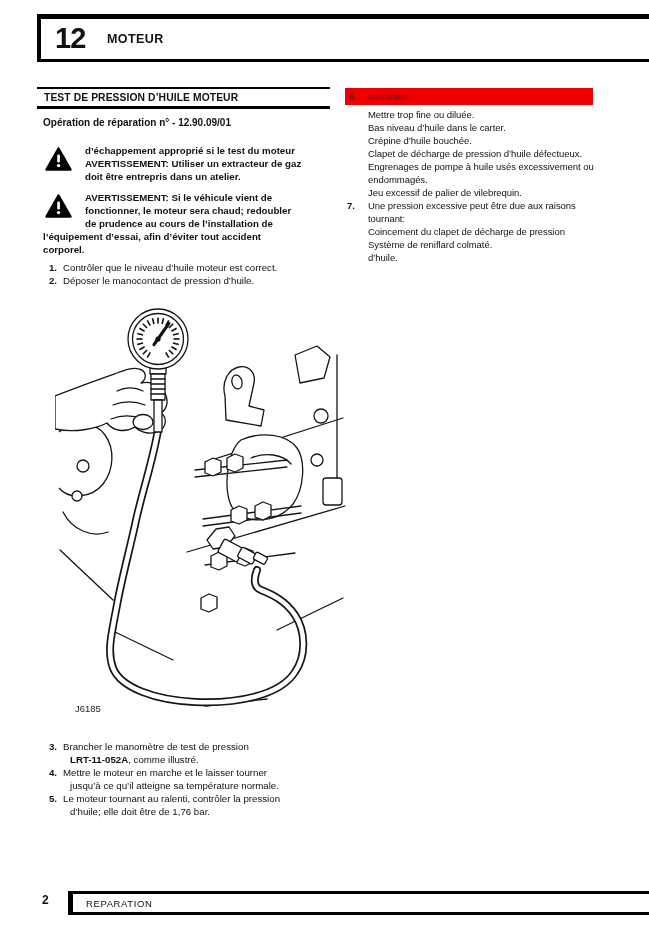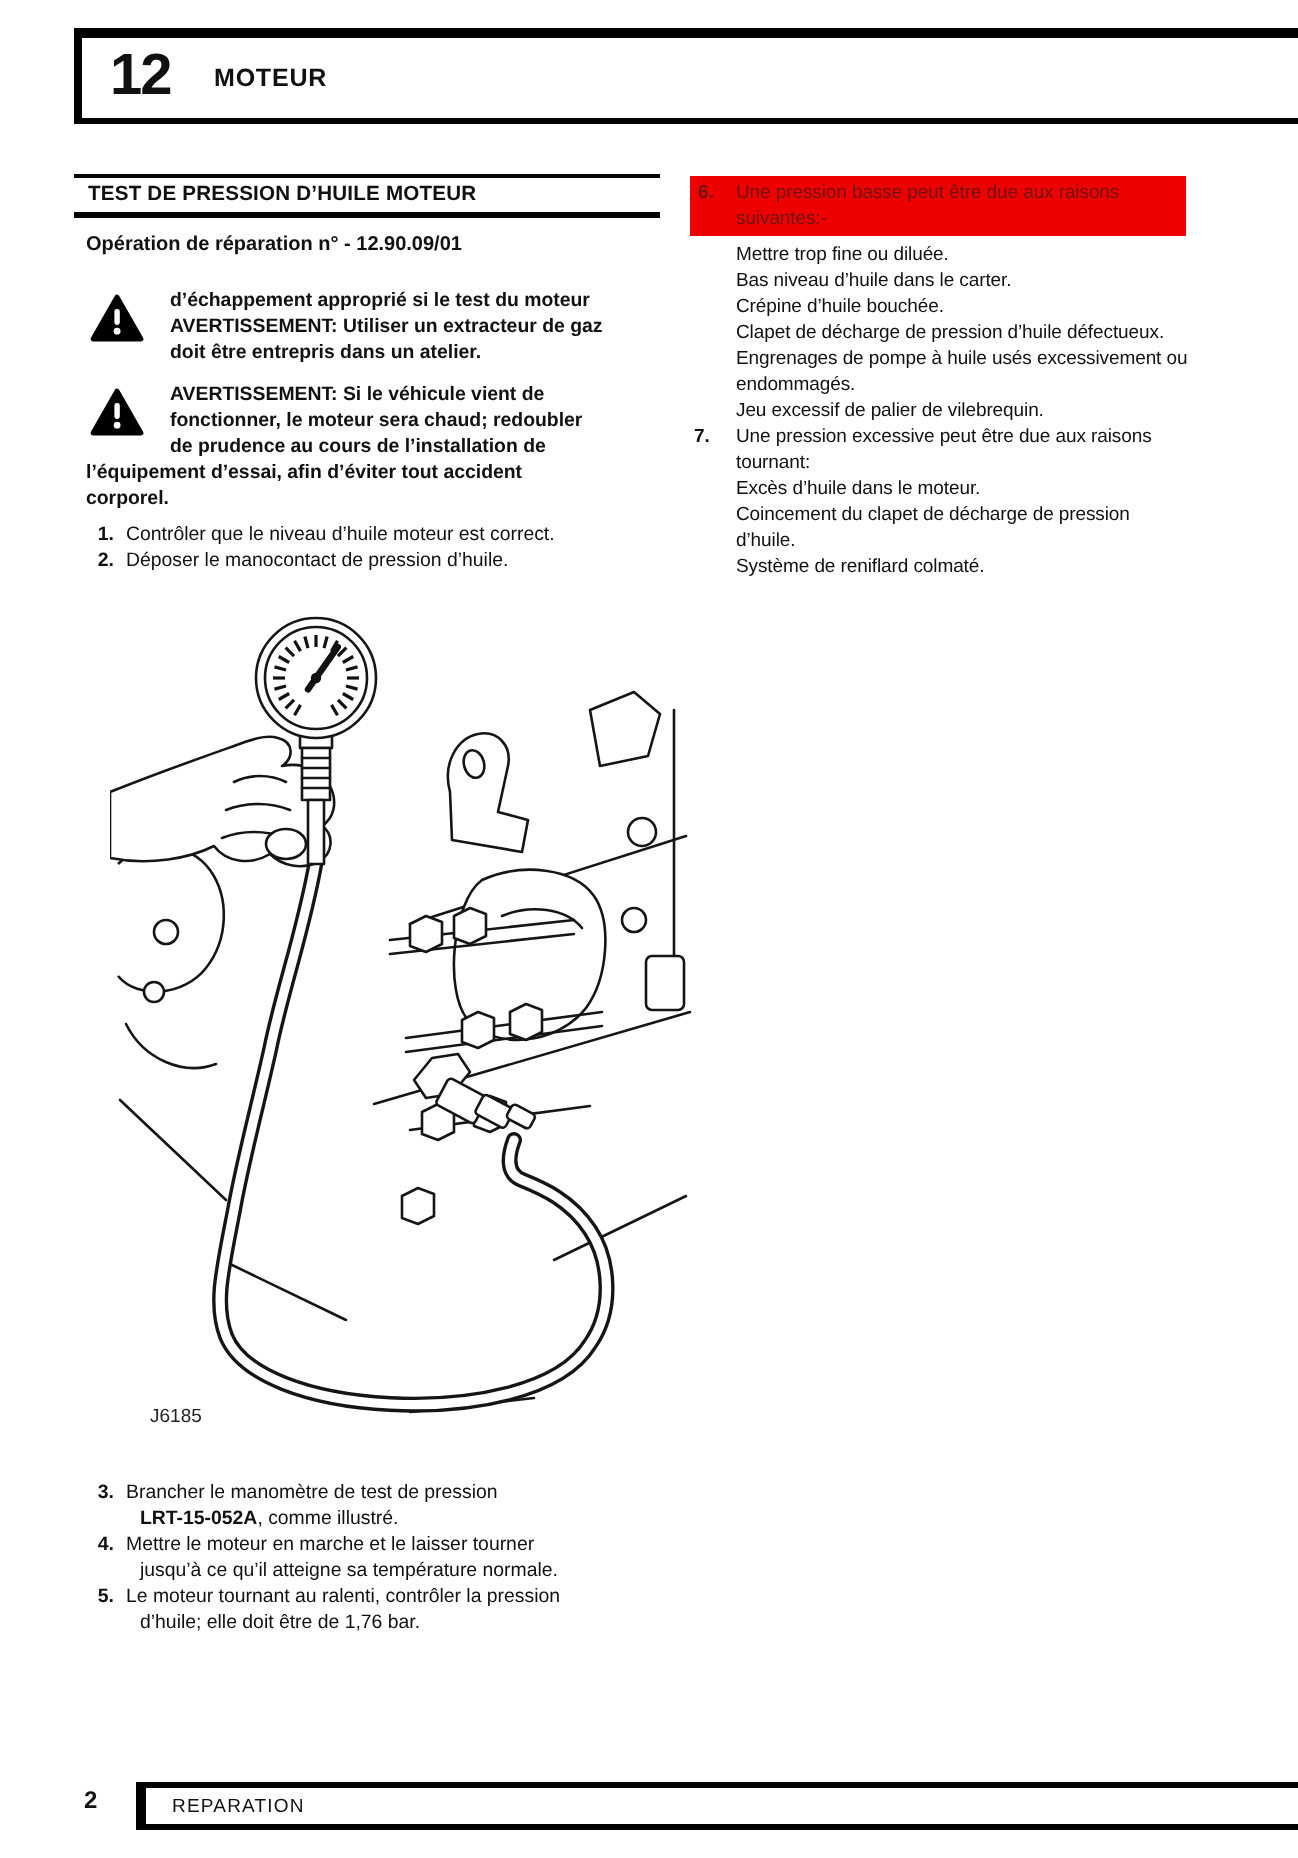--- a/index.html
+++ b/index.html
@@ -196,48 +196,46 @@
         </g>
     <line x1="99" y1="44.7" x2="113.9" y2="23.4" stroke="#111" stroke-width="3.2" stroke-linecap="round"></line>
     <circle cx="103" cy="39" r="2.6" fill="#111"></circle>
   </g>
 </svg>
 </div>
 <div class="abs figure-label line" style="left:75px;top:703px;">J6185</div>
 
 <div class="abs step-row" style="left:43px;top:740px;">
   <div class="line"><span class="step-num">3.</span><span>Brancher le manomètre de test de pression</span></div>
-  <div class="line cont"><b>LRT-15-052A</b><span>, comme illustré.</span></div>
+  <div class="line cont"><b>LRT-11-052A</b><span>, comme illustré.</span></div>
   <div class="line"><span class="step-num">4.</span><span>Mettre le moteur en marche et le laisser tourner</span></div>
   <div class="line cont">jusqu’à ce qu’il atteigne sa température normale.</div>
   <div class="line"><span class="step-num">5.</span><span>Le moteur tournant au ralenti, contrôler la pression</span></div>
   <div class="line cont">d’huile; elle doit être de 1,76 bar.</div>
 </div>
 
 <div class="abs right-col">
   <div class="hl-block" style="position:relative;">
     <span class="num">6.</span>
-    <div class="rc-text line">Une pression basse peut être due aux raisons</div>
     <div class="rc-text line">suivantes:-</div>
   </div>
   <div style="height:3px;"></div>
   <div class="rc-cause line">Mettre trop fine ou diluée.</div>
   <div class="rc-cause line">Bas niveau d’huile dans le carter.</div>
   <div class="rc-cause line">Crépine d’huile bouchée.</div>
   <div class="rc-cause line">Clapet de décharge de pression d’huile défectueux.</div>
   <div class="rc-cause line">Engrenages de pompe à huile usés excessivement ou</div>
   <div class="rc-cause line">endommagés.</div>
   <div class="rc-cause line">Jeu excessif de palier de vilebrequin.</div>
   <div style="position:relative;">
     <span class="rc-num">7.</span>
     <div class="rc-text line">Une pression excessive peut être due aux raisons</div>
     <div class="rc-text line">tournant:</div>
   </div>
-  <div class="rc-cause line">Excès d’huile dans le moteur.</div>
   <div class="rc-cause line">Coincement du clapet de décharge de pression</div>
+  <div class="rc-cause line">Système de reniflard colmaté.</div>
   <div class="rc-cause line">d’huile.</div>
-  <div class="rc-cause line">Système de reniflard colmaté.</div>
 </div>
 
 <div class="abs page-num">2</div>
 <div class="abs footer-box">
   <div class="abs footer-label line">REPARATION</div>
 </div>
 
 </body></html>

